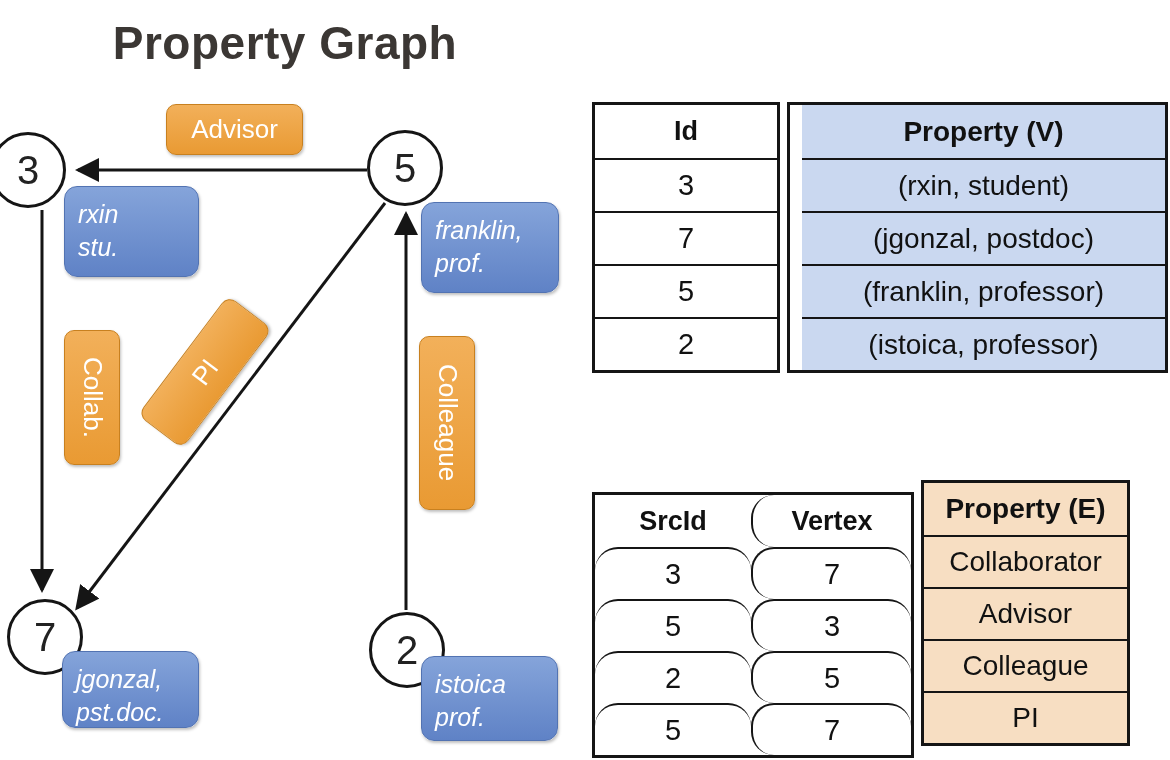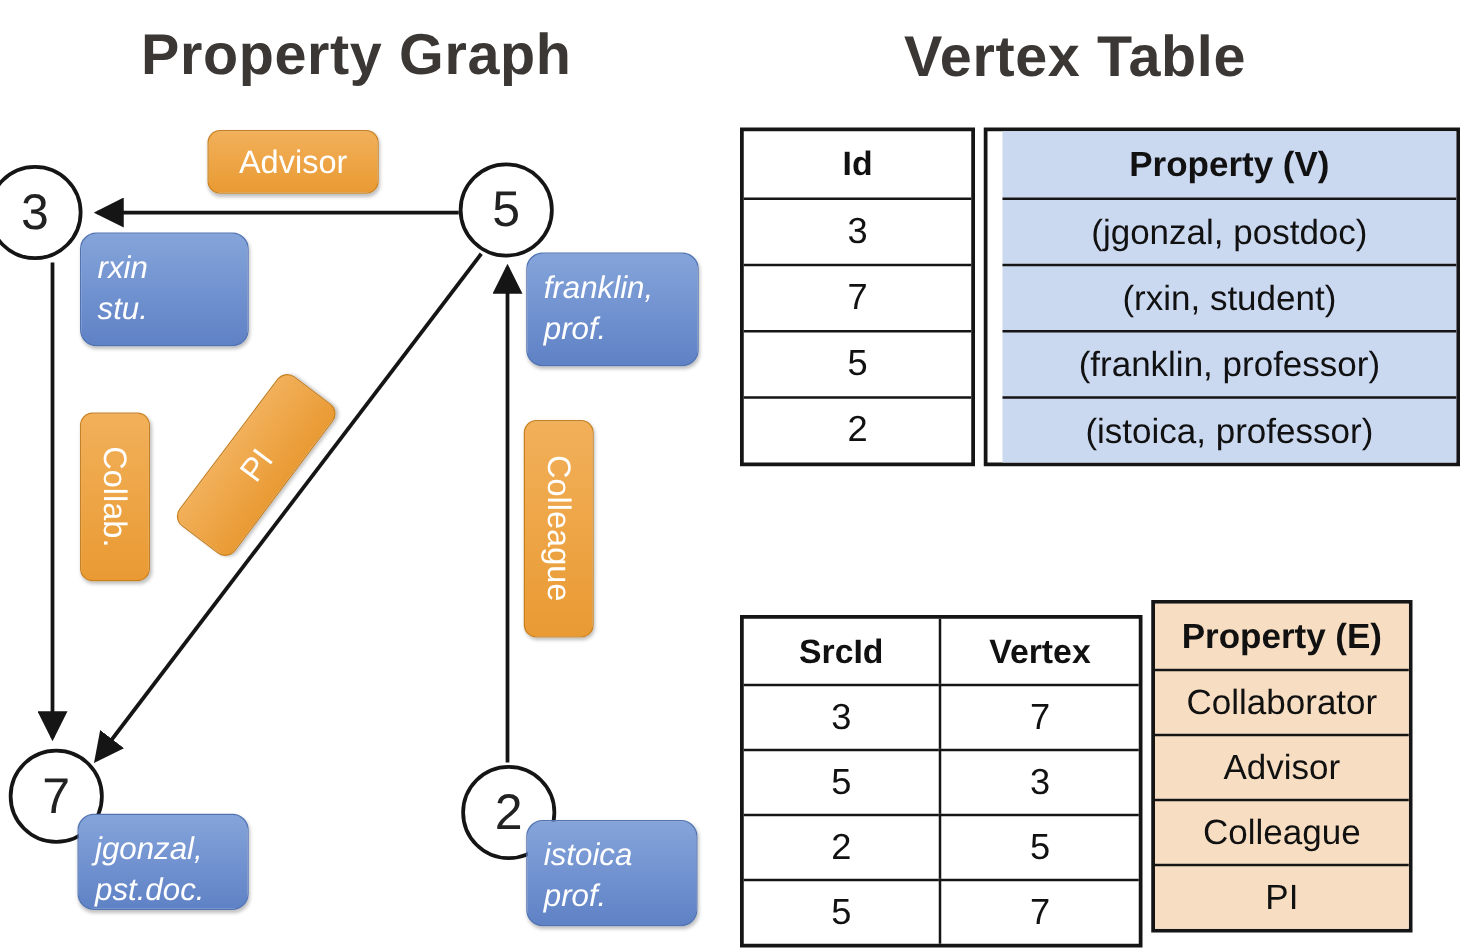--- a/index.html
+++ b/index.html
@@ -61,21 +61,21 @@
   .tbl .cell.lb{border-left:2px solid #151515;}
   .tbl .th{font-weight:bold;font-size:27px;}
 
   .vt{display:grid;grid-template-columns:1fr;}
   .vt .cell{height:53px;}
   .vt-id{left:592px;top:102px;width:188px;}
   .vt-prop{left:787px;top:102px;width:381px;}
   .vt-prop .cell{background:var(--table-vertex-fill,#CAD8F0);font-size:28px;margin-left:12px;}
 
   .et-left{left:592px;top:492px;width:322px;display:grid;grid-template-columns:156px 1fr;}
-  .et-left .cell{height:52px;}
+  .et-left .cell{height:52px;border-radius:23px;}
   .et-prop{left:921px;top:480px;width:209px;display:grid;grid-template-columns:1fr;}
   .et-prop .cell{height:52px;background:var(--table-edge-fill,#F7DEC2);font-size:28px;}
 </style>
 </head>
 <body>
 
 <div class="stage">
 
   <svg class="edges" width="1170" height="760" viewBox="0 0 1170 760">
     <defs>
@@ -83,21 +83,20 @@
         <path d="M0,0 L8,4 L0,8 z" fill="#151515"></path>
       </marker>
     </defs>
     <line x1="367" y1="170" x2="78" y2="170" stroke="#151515" stroke-width="3" marker-end="url(#arrow)"></line>
     <line x1="42" y1="210" x2="42" y2="590" stroke="#151515" stroke-width="3" marker-end="url(#arrow)"></line>
     <line x1="385" y1="203" x2="77" y2="608" stroke="#151515" stroke-width="3" marker-end="url(#arrow)"></line>
     <line x1="406" y1="610" x2="406" y2="214" stroke="#151515" stroke-width="3" marker-end="url(#arrow)"></line>
   </svg>
 
   <div class="title graph-title">Property Graph</div>
-  <div class="title vtable-title">Vertex Table</div>
 
   <div class="vertex-circle v3">
     <span>3</span>
   </div>
   <div class="vertex-circle v5">
     <span>5</span>
   </div>
   <div class="vertex-circle v7">
     <span>7</span>
   </div>
@@ -122,22 +121,22 @@
   <div class="tbl vt vt-id">
     <div class="cell th nt">Id</div>
     <div class="cell">3</div>
     <div class="cell">7</div>
     <div class="cell">5</div>
     <div class="cell">2</div>
   </div>
 
   <div class="tbl vt vt-prop">
     <div class="cell th nt">Property (V)</div>
+    <div class="cell">(rxin, student)</div>
     <div class="cell">(jgonzal, postdoc)</div>
-    <div class="cell">(rxin, student)</div>
     <div class="cell">(franklin, professor)</div>
     <div class="cell">(istoica, professor)</div>
   </div>
 
   <div class="tbl et-left">
     <div class="cell th nt">SrcId</div>
     <div class="cell th nt lb">Vertex</div>
     <div class="cell">3</div>
     <div class="cell lb">7</div>
     <div class="cell">5</div>

